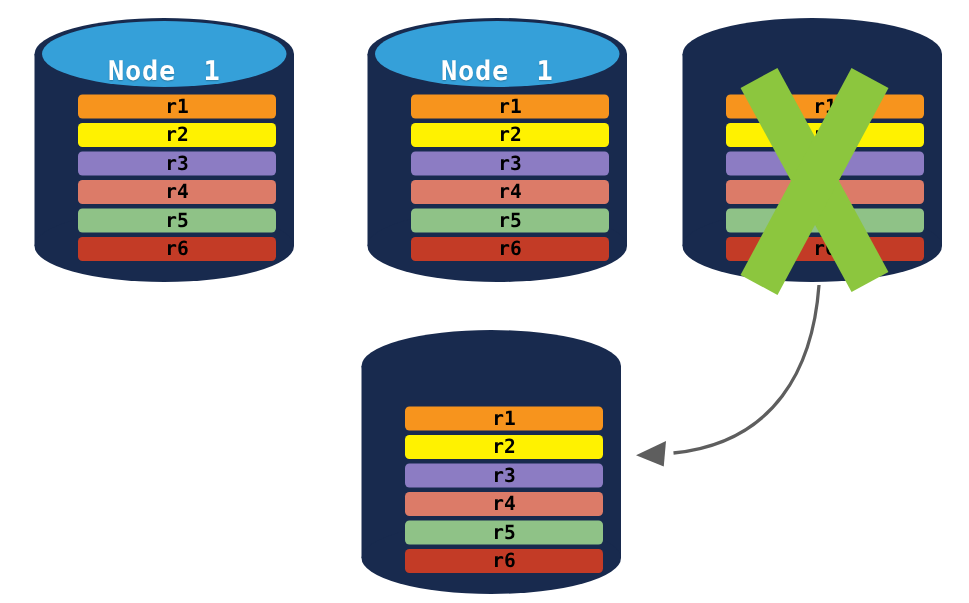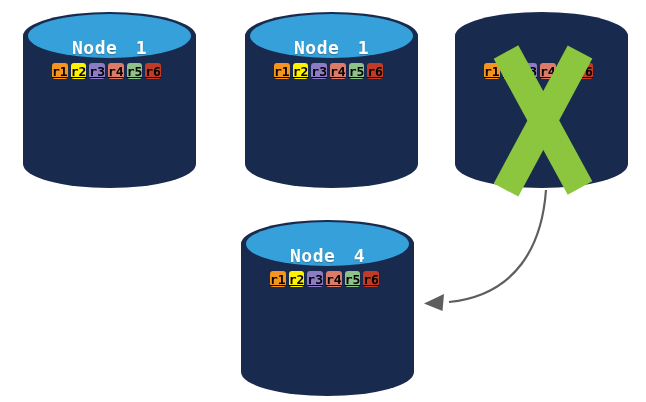--- a/index.html
+++ b/index.html
@@ -45,21 +45,21 @@
     font-size: 18px;
     font-weight: bold;
     word-spacing: 7px;
     letter-spacing: 0.5px;
     text-shadow: 0 1px 1px rgba(0,0,0,0.25);
   }
 
   
   .rows {
     position: absolute; left: 29px; top: 51px; width: 132px;
-    display: flex; flex-direction: row; gap: 3px; text-decoration: underline;
+    display: flex; flex-direction: column; gap: 3px;
   }
   .row {
     height: 16px;
     border-radius: 3px;
     display: flex; align-items: center; justify-content: center;
     font-size: 13px; font-weight: bold; line-height: 1;
     color: var(--row-label-text, #000000);
   }
 
   
@@ -121,23 +121,20 @@
         <div class="row" style="background: rgb(220, 123, 104);">r4</div>
         <div class="row" style="background: rgb(143, 194, 135);">r5</div>
         <div class="row" style="background: rgb(195, 59, 38);">r6</div>
       </div>
   </div>
 
   <div class="cylinder pos-n4">
     <div class="cyl-rim"></div>
     <div class="cyl-mid"></div>
     <div class="cyl-bottom"></div>
-    <div class="cyl-top">
-      <span class="node-label">Node 4</span>
-    </div>
     <div class="rows">
         <div class="row" style="background: rgb(247, 148, 29);">r1</div>
         <div class="row" style="background: rgb(255, 242, 0);">r2</div>
         <div class="row" style="background: rgb(140, 124, 195);">r3</div>
         <div class="row" style="background: rgb(220, 123, 104);">r4</div>
         <div class="row" style="background: rgb(143, 194, 135);">r5</div>
         <div class="row" style="background: rgb(195, 59, 38);">r6</div>
       </div>
   </div>
 

